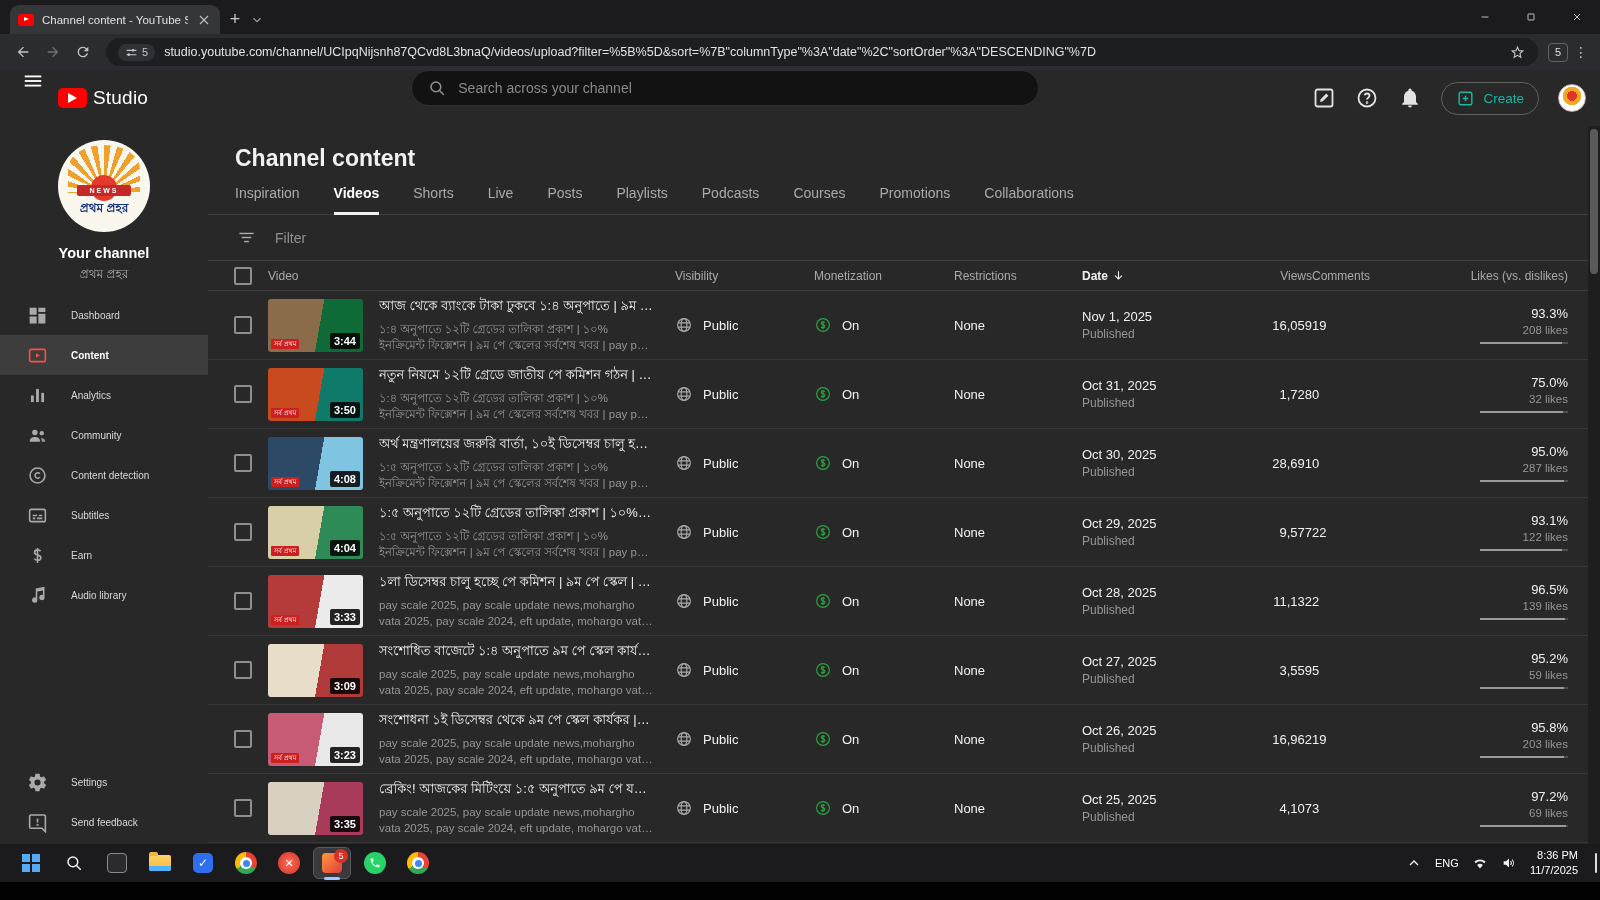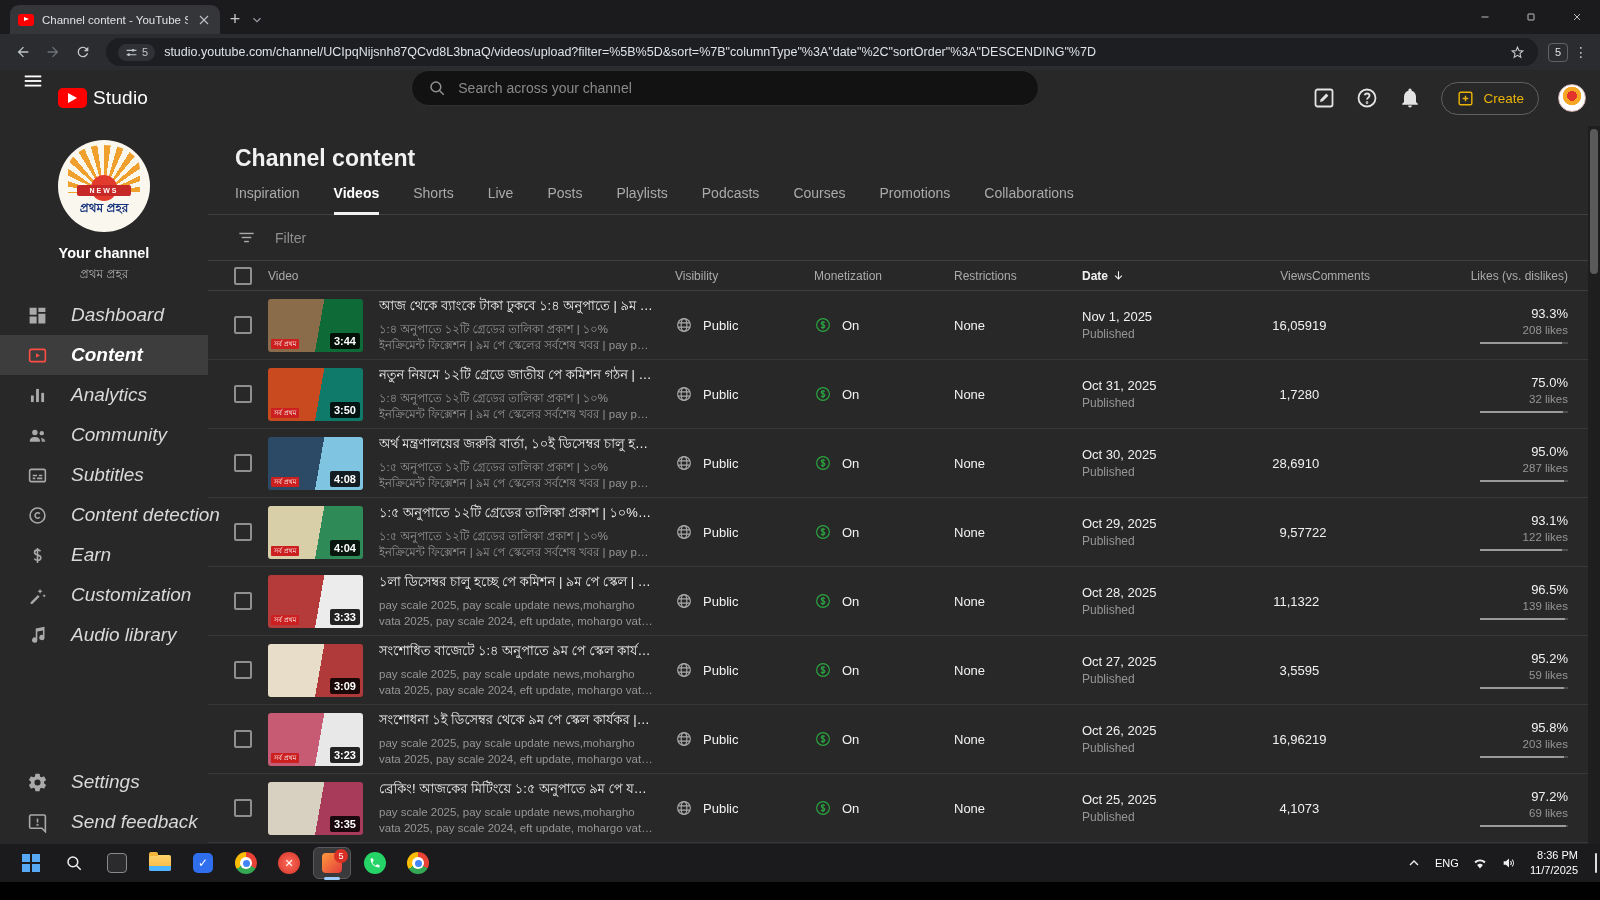--- a/index.html
+++ b/index.html
@@ -41,21 +41,21 @@
   .brand { display:flex; align-items:center; gap:6px; }
   .yt-badge { width:29px; height:20px; background:#f00; border-radius:5px; display:flex; align-items:center; justify-content:center; }
   .yt-badge::after { content:""; border-left:9px solid #fff; border-top:5.5px solid transparent; border-bottom:5.5px solid transparent; }
   .brand-text { color:#fff; font-size:19px; letter-spacing:.2px; }
   .searchwrap { flex:1; display:flex; justify-content:center; }
   .searchbox { width:628px; height:36px; background:#121212; border:1px solid #2f2f2f; border-radius:18px; display:flex; align-items:center; gap:12px; padding:0 16px; }
   .searchbox .icon { width:18px; height:18px; color:#909090; flex:none; }
   .searchbox input { flex:1; background:transparent; border:none; outline:none; color:#eee; font-size:14px; font-family:inherit; }
   .searchbox input::placeholder { color:#8a8a8a; }
   .hright { display:flex; align-items:center; gap:19px; margin-left:10px; }
-  .create { display:flex; align-items:center; gap:8px; height:33px; padding:8px 14px; background:transparent; border:1px solid #616161; border-radius:17px; color:#eab308; font-size:13.5px; font-family:inherit; }
+  .create { display:flex; align-items:center; gap:8px; height:33px; padding:8px 14px; background:transparent; border:1px solid #616161; border-radius:17px; color:#14b8a6; font-size:13.5px; font-family:inherit; }
   .create .icon { width:19px; height:19px; }
   .avatar-mini { width:28px; height:28px; border-radius:50%; border:1px solid #caa; flex:none;
     background:radial-gradient(circle at 50% 42%, #e2342a 0 5px, #f5a623 5px 9px, #fff 9.5px); }
 
   .appbody { flex:1; min-height:0; display:flex; position:relative; }
   .scrolltrack { position:absolute; right:0; top:0; bottom:0; width:12px; background:#1e1e1e; }
   .scrollthumb { position:absolute; top:3px; left:2px; width:8px; height:145px; border-radius:4px; background:#5a5a5a; }
 
   
   .sidebar { width:208px; flex:none; display:flex; flex-direction:column; padding-top:14px; }
@@ -63,21 +63,21 @@
   .chan-logo { width:92px; height:92px; border-radius:50%; background:#faf7ef; position:relative; overflow:hidden; }
   .sun { position:absolute; left:10px; right:10px; top:5px; height:48px; border-radius:50% 50% 0 0;
     background:repeating-conic-gradient(from 200deg at 50% 100%, #f0a02c 0 8deg, #faf7ef 8deg 16deg); }
   .sun::after { content:""; position:absolute; left:50%; bottom:-8px; transform:translateX(-50%); width:26px; height:26px; border-radius:50%; background:#e23b2e; }
   .newsband { position:absolute; top:45px; left:19px; right:19px; background:#c62828; color:#fff; font-size:7px; font-weight:bold; text-align:center; letter-spacing:2px; padding:2px 0; border-radius:2px; }
   .chan-bn { position:absolute; top:59px; width:100%; text-align:center; color:#16347c; font-size:12px; font-weight:bold; }
   .chan-title { margin-top:13px; color:#fff; font-size:14.5px; font-weight:bold; }
   .chan-name { color:#aaa; font-size:12px; margin-top:4px; }
   .nav-item { height:40px; display:flex; align-items:center; gap:23px; padding-left:27px; cursor:pointer; }
   .nav-ic { width:21px; height:21px; color:#aaa; flex:none; }
-  .nav-label { color:#d9d9d9; font-size:19px; white-space:nowrap;font-style:italic; }
+  .nav-label { color:#d9d9d9; font-size:10px; white-space:nowrap; }
   .nav-item.selected { background:#3d3d3d; }
   .nav-item.selected .nav-ic { color:#ff4e45; }
   .nav-item.selected .nav-label { color:#fff; font-weight:bold; }
   .sb-spacer { flex:1; }
   .nav-footer { margin-bottom:2px; }
 
   
   .main { flex:1; min-width:0; margin-right:12px; display:flex; flex-direction:column; overflow:hidden; }
   h1.pagetitle { margin:17px 0 0 27px; color:#f1f1f1; font-size:23px; font-weight:bold; line-height:30px; }
   .tabs { display:flex; padding-left:27px; border-bottom:1px solid #3f3f3f; margin-top:12px; }
@@ -332,50 +332,42 @@
                   <path d="M3.2 18.4c0-3 2.7-4.6 5.8-4.6s5.8 1.6 5.8 4.6v.8H3.2z"></path>
                   <circle cx="16.9" cy="9.3" r="2.5"></circle>
                   <path d="M16.2 14.6c2.5.3 4.6 1.8 4.6 4.1v.5h-4z" opacity=".85"></path>
                 </svg>
               </span>
               <span class="nav-label">Community</span>
             </div>
             <div class="nav-item">
               <span class="nav-ic icon">
                 <svg viewBox="0 0 24 24" fill="none" stroke="currentColor" stroke-width="1.8">
-                  <rect x="3" y="5" width="18" height="14" rx="2"></rect>
-                  <path d="M6.5 12h5M13.5 12h4M6.5 15.3h3M11.5 15.3h6"></path>
-                </svg>
-              </span>
-              <span class="nav-label">Subtitles</span>
+                  <circle cx="12" cy="12" r="8.5"></circle>
+                  <path d="M14.6 9.9a3.1 3.1 0 1 0 0 4.2"></path>
+                </svg>
+              </span>
+              <span class="nav-label">Content detection</span>
             </div>
             <div class="nav-item">
               <span class="nav-ic icon">
                 <svg viewBox="0 0 24 24" fill="none" stroke="currentColor" stroke-width="1.8">
-                  <circle cx="12" cy="12" r="8.5"></circle>
-                  <path d="M14.6 9.9a3.1 3.1 0 1 0 0 4.2"></path>
-                </svg>
-              </span>
-              <span class="nav-label">Content detection</span>
+                  <rect x="3" y="5" width="18" height="14" rx="2"></rect>
+                  <path d="M6.5 12h5M13.5 12h4M6.5 15.3h3M11.5 15.3h6"></path>
+                </svg>
+              </span>
+              <span class="nav-label">Subtitles</span>
             </div>
             <div class="nav-item">
               <span class="nav-ic icon">
                 <svg viewBox="0 0 24 24" fill="none" stroke="currentColor" stroke-width="1.8">
                   <path d="M12 3.5v17M15.5 7.2c-.7-1-1.9-1.6-3.4-1.6-2 0-3.5 1.1-3.5 2.9 0 4 7.2 2.1 7.2 6 0 1.9-1.6 3-3.7 3-1.7 0-3-.7-3.7-1.9"></path>
                 </svg>
               </span>
               <span class="nav-label">Earn</span>
-            </div>
-            <div class="nav-item">
-              <span class="nav-ic icon">
-                <svg viewBox="0 0 24 24" fill="currentColor">
-                  <path d="M4.2 19.8l8.3-8.3 1.9 1.9-8.3 8.3-1.9.1zM14.9 4.2l.9 2.1 2.1.9-2.1.9-.9 2.1-.9-2.1-2.1-.9 2.1-.9zM19.6 10.4l.6 1.4 1.4.6-1.4.6-.6 1.4-.6-1.4-1.4-.6 1.4-.6z"></path>
-                </svg>
-              </span>
-              <span class="nav-label">Customization</span>
             </div>
             <div class="nav-item">
               <span class="nav-ic icon">
                 <svg viewBox="0 0 24 24" fill="currentColor">
                   <path d="M10 4l10-2v12.3a3 3 0 1 1-1.8-2.75V6.2l-6.4 1.3v9.8A3 3 0 1 1 10 14.5z"></path>
                 </svg>
               </span>
               <span class="nav-label">Audio library</span>
             </div>
           </nav>

